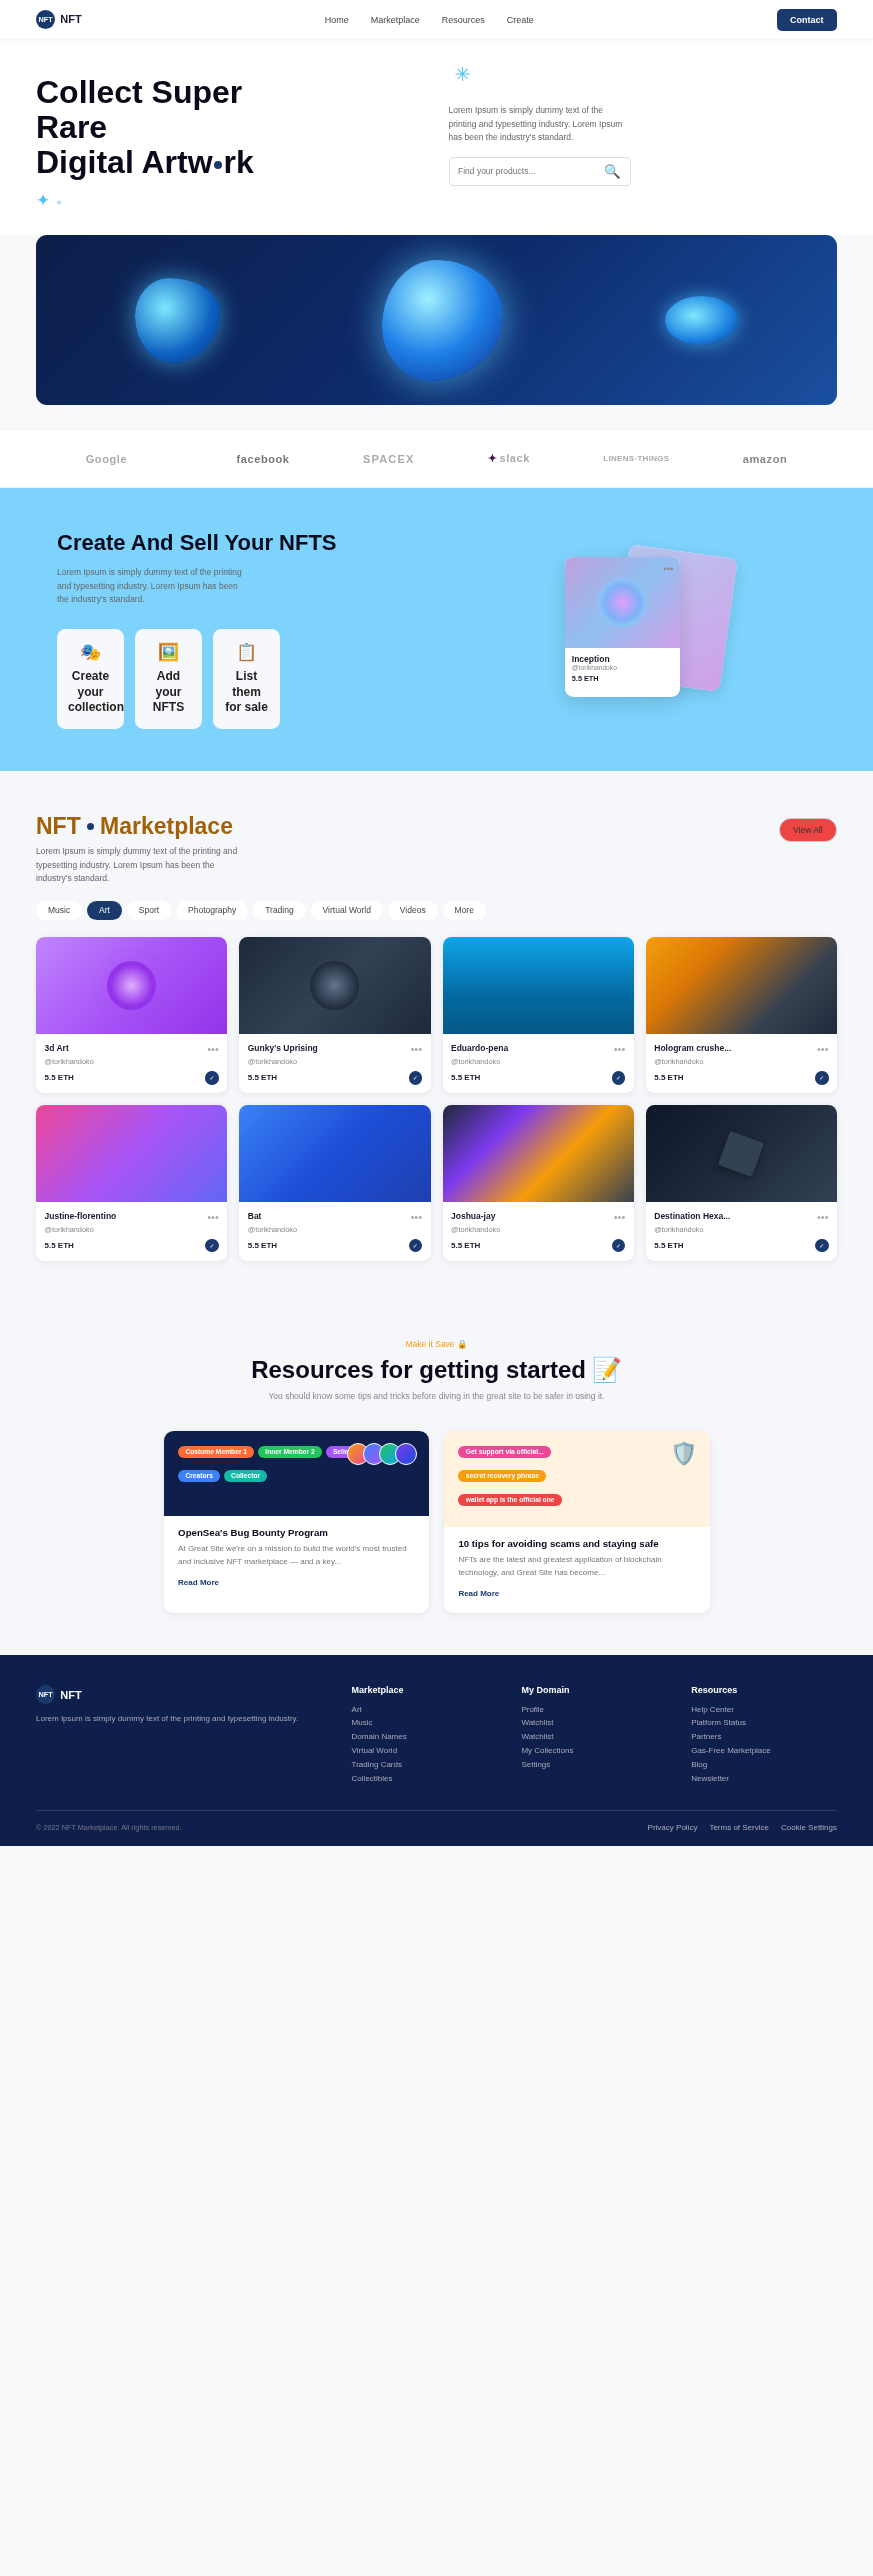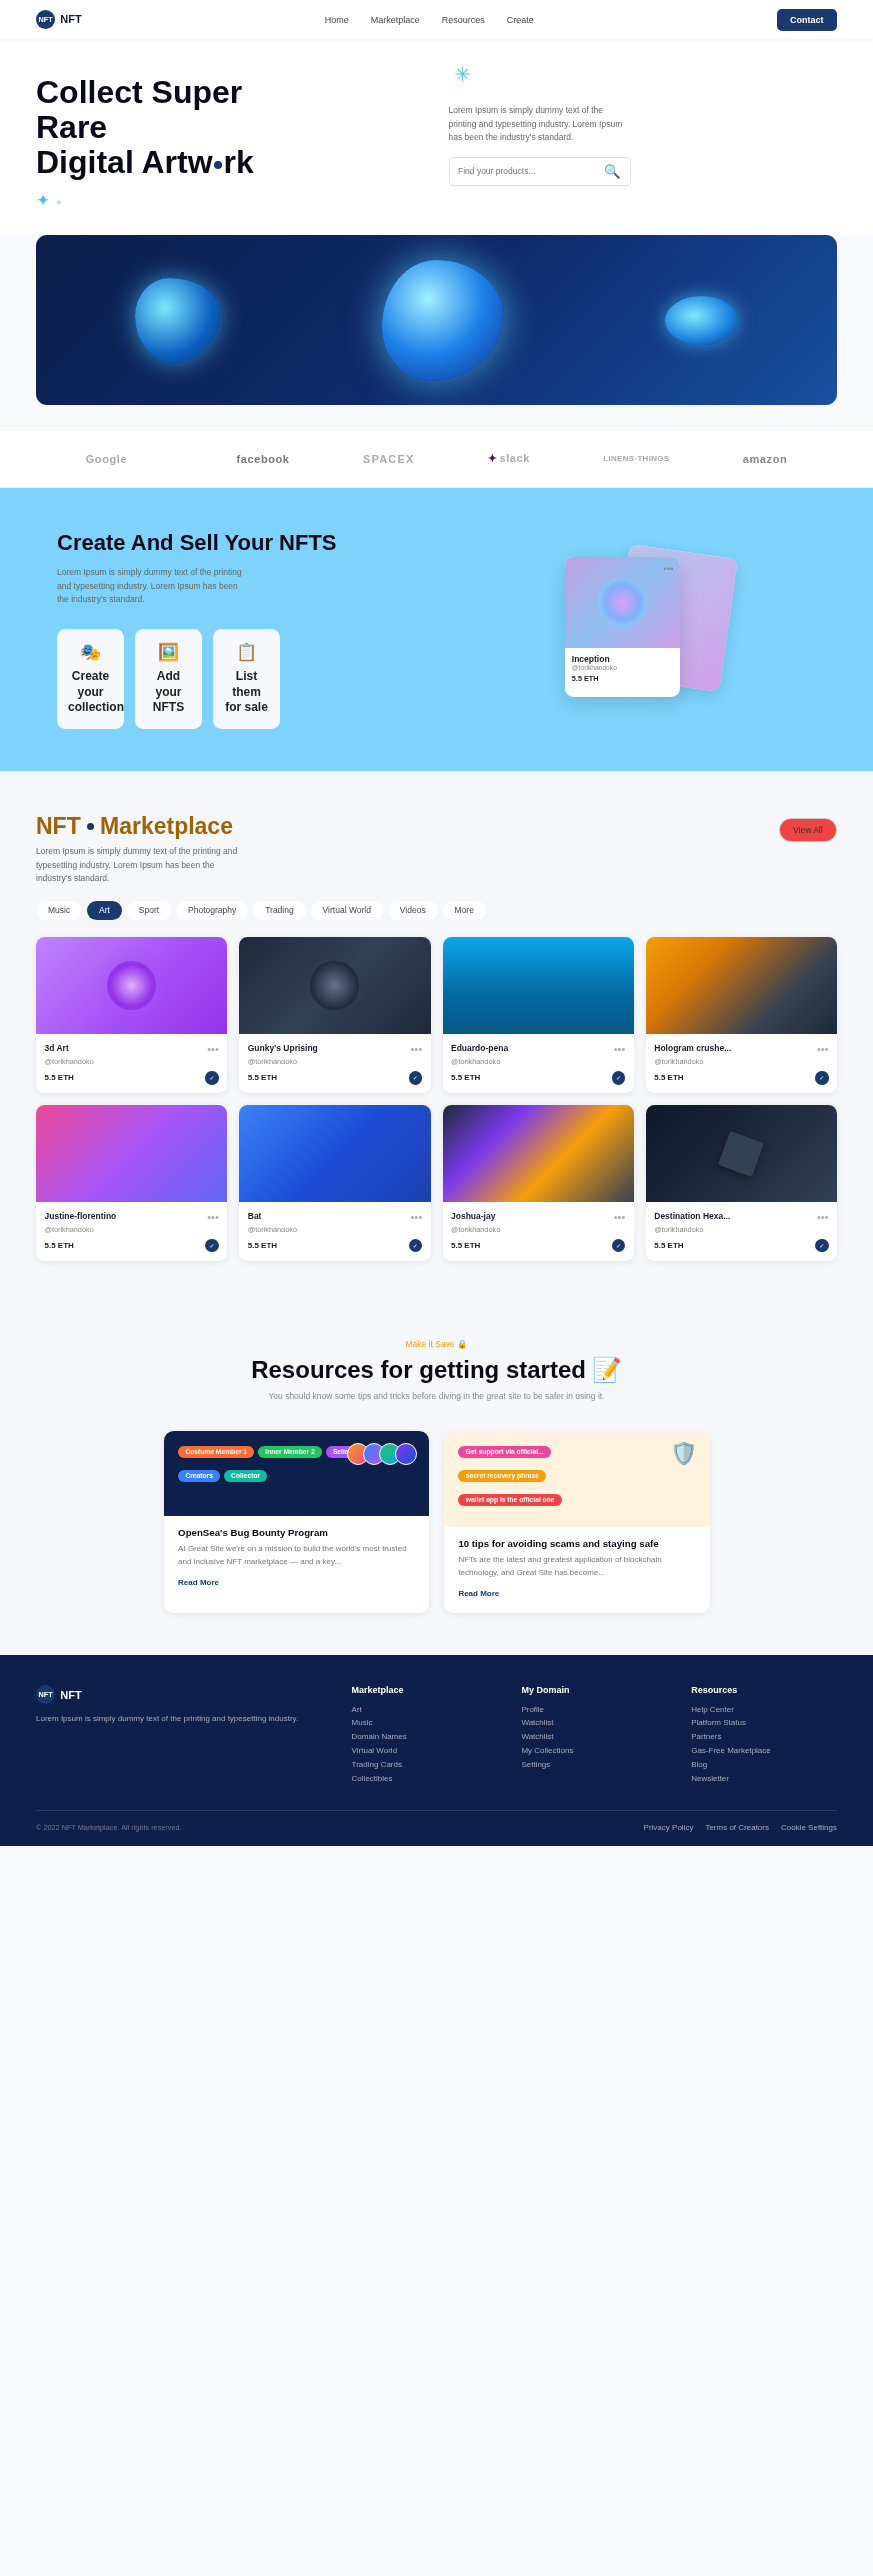--- a/index.html
+++ b/index.html
@@ -483,18 +483,18 @@
       <a class="footer-link">Partners</a>
       <a class="footer-link">Gas-Free Marketplace</a>
       <a class="footer-link">Blog</a>
       <a class="footer-link">Newsletter</a>
     </div>
   </div>
   <div class="footer-bottom">
     <span>© 2022 NFT Marketplace. All rights reserved.</span>
     <div style="display:flex;gap:12px;">
       <a class="footer-link" style="margin:0;">Privacy Policy</a>
-      <a class="footer-link" style="margin:0;">Terms of Creators</a>
+      <a class="footer-link" style="margin:0;">Terms of Service</a>
       <a class="footer-link" style="margin:0;">Cookie Settings</a>
     </div>
   </div>
 </footer>
 
 
 </body></html>

